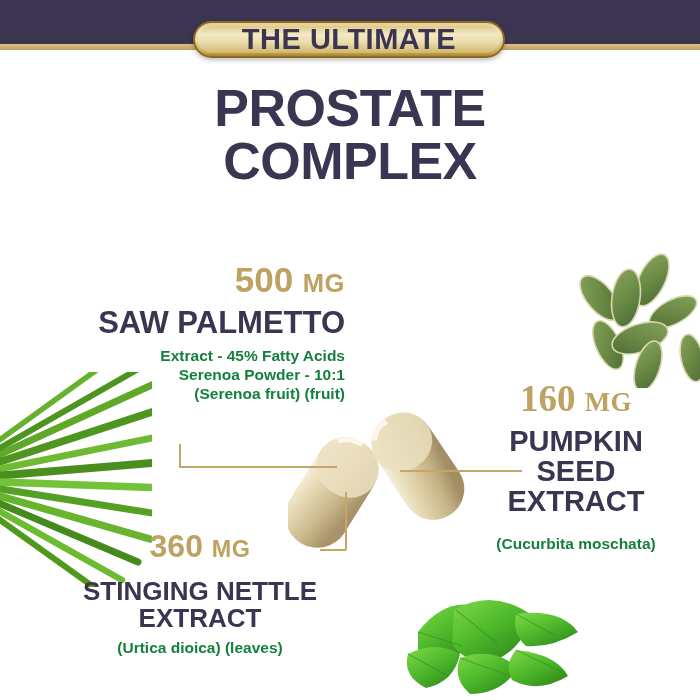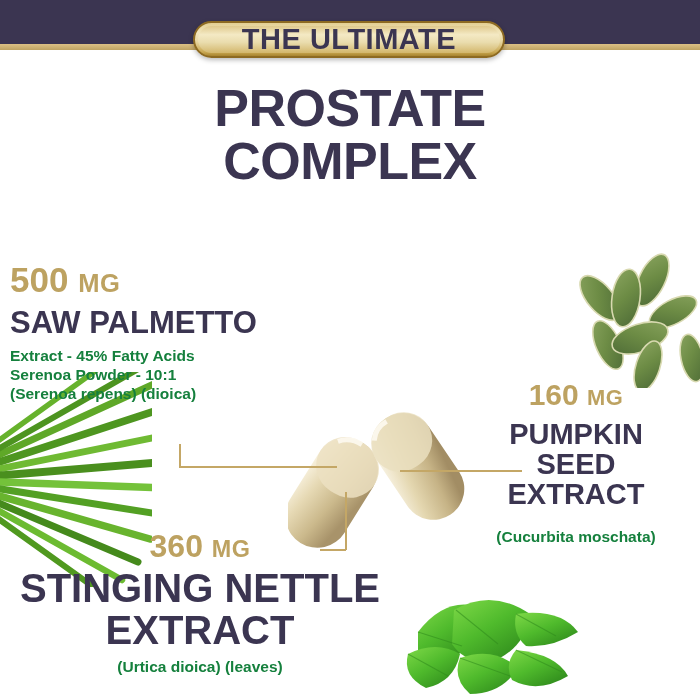--- a/index.html
+++ b/index.html
@@ -70,40 +70,40 @@
   .mg .unit{font-size:.73em;letter-spacing:.5px;}
   .hdr{
     color:#3b3551;font-weight:bold;line-height:1.04;
   }
   .sub{
     color:#15803d;font-weight:bold;line-height:1.22;
   }
 
   
   .blk-saw{
-    position:absolute;left:10px;top:262px;width:335px;text-align:left;
+    position:absolute;left:10px;top:262px;width:335px;text-align:right;
   }
   .blk-saw .mg{font-size:35px;}
   .blk-saw .hdr{font-size:31px;margin-top:10px;}
   .blk-saw .sub{font-size:15.5px;margin-top:8px;}
 
   
   .blk-pump{
     position:absolute;left:452px;top:380px;width:248px;text-align:center;
   }
-  .blk-pump .mg{font-size:30px;}
+  .blk-pump .mg{font-size:37px;font-family:Liberation Serif, serif;}
   .blk-pump .hdr{font-size:29px;margin-top:9px;}
   .blk-pump .sub{font-size:15.5px;margin-top:19px;}
 
   
   .blk-nettle{
     position:absolute;left:14px;top:530px;width:372px;text-align:center;
   }
   .blk-nettle .mg{font-size:32px;}
-  .blk-nettle .hdr{font-size:40px;margin-top:6px;}
+  .blk-nettle .hdr{font-size:26px;margin-top:16px;}
   .blk-nettle .sub{font-size:15.5px;margin-top:7px;}
 
   
   .conn{position:absolute;background:#c4a766;}
   .conn-h{height:1.6px;}
   .conn-v{width:1.6px;}
 
   
   .c-saw-v{left:179px;top:444px;height:24px;}
   .c-saw-h{left:179px;top:466px;width:158px;}
@@ -245,21 +245,21 @@
     <div class="mg">
       <span>500</span>
       <span class="unit">MG</span>
     </div>
     <div class="hdr">
       <div>SAW PALMETTO</div>
     </div>
     <div class="sub">
       <div>Extract  -  45% Fatty Acids</div>
       <div>Serenoa Powder  -  10:1</div>
-      <div>(Serenoa repens) (dioica)</div>
+      <div>(Serenoa fruit) (fruit)</div>
     </div>
   </div>
 
   <div class="blk-pump">
     <div class="mg">
       <span>160</span>
       <span class="unit">MG</span>
     </div>
     <div class="hdr">
       <div>PUMPKIN</div>

